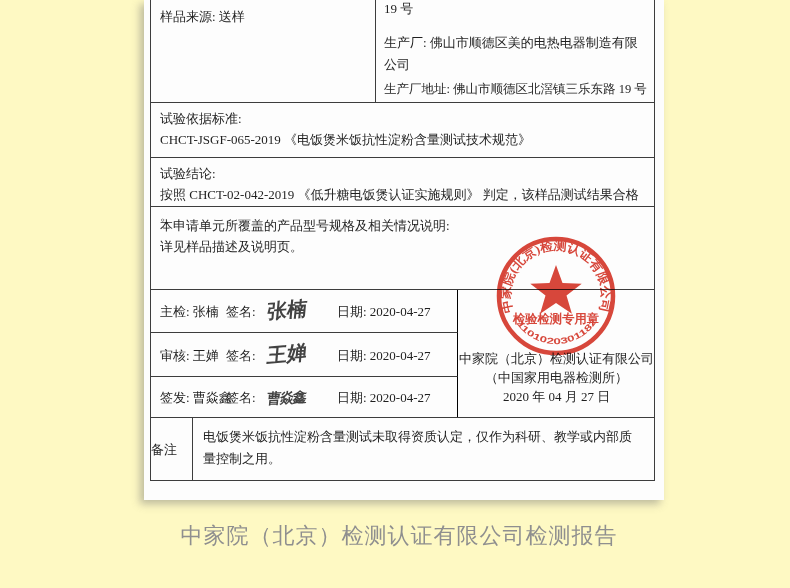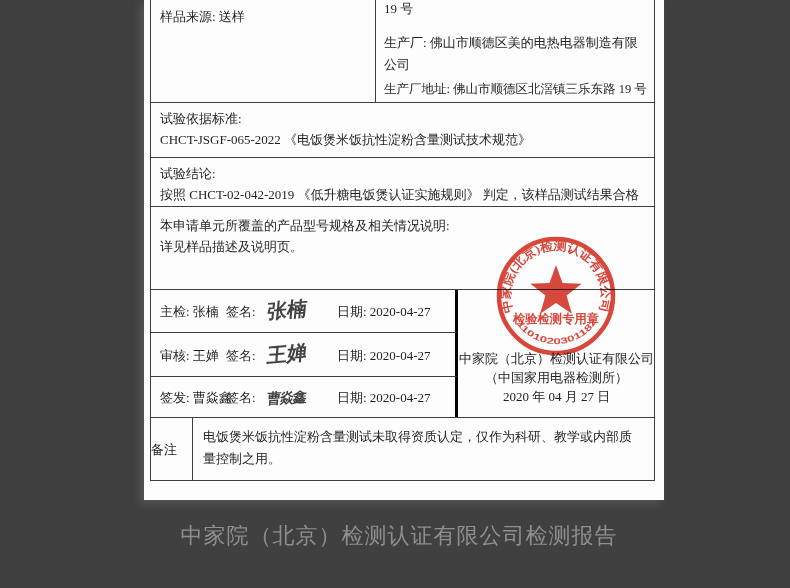--- a/index.html
+++ b/index.html
@@ -1,18 +1,18 @@
 <!DOCTYPE html>
 <html><head>
 <meta charset="utf-8">
 <style>
   html,body{margin:0;padding:0;}
   .screen{
     position:relative;width:790px;height:588px;overflow:hidden;
-    background:#404040;
+    background:#fef9c3;
     font-family:"Liberation Serif","DejaVu Serif",serif;
     color:#1f1f1f;
   }
   .paper{
     position:absolute;left:144px;top:0;width:520px;height:500px;
     background:#fdfdfd;
     box-shadow:-4px 4px 8px rgba(110,110,110,.45);
   }
   .doc-table{
     position:absolute;left:6px;top:0;width:505px;height:481px;
@@ -37,21 +37,21 @@
   .r1-right{
     position:absolute;left:225px;top:0;right:0;height:100%;
     box-sizing:border-box;padding:0 8px 4px 8px;overflow:hidden;
   }
   .r1-right .tail{margin:0 0 14px 0;line-height:18px;}
   .r1-right .mfr{margin:0 0 3px 0;line-height:22px;}
   .r1-right .addr{margin:0;line-height:21px;white-space:nowrap;font-size:12.5px;}
   .sec-title{display:block;line-height:21px;}
   .sig-left{
     position:absolute;left:0;top:0;width:307px;height:100%;
-    border-right:3px solid #000000;box-sizing:border-box;
+    border-right:1px solid #000000;box-sizing:border-box;
   }
   .sig-role{position:absolute;left:9px;top:50%;transform:translateY(-50%);white-space:nowrap;}
   .sig-label{position:absolute;left:75px;top:50%;transform:translateY(-50%);}
   .sig-date{position:absolute;left:186px;top:50%;transform:translateY(-50%);white-space:nowrap;}
   .hand{
     position:absolute;left:116px;top:50%;
     transform:translateY(-54%) rotate(-5deg) skewX(-10deg);
     font-weight:700;font-size:20px;opacity:.85;white-space:nowrap;color:#222;
   }
   .hand.small{font-size:14px;letter-spacing:-1px;transform:translateY(-45%) rotate(-3deg) skewX(-8deg);}
@@ -93,21 +93,21 @@
         </div>
         <div class="r1-right">
           <p class="tail">19 号</p>
           <p class="mfr">生产厂: 佛山市顺德区美的电热电器制造有限公司</p>
           <p class="addr">生产厂地址: 佛山市顺德区北滘镇三乐东路 19 号</p>
         </div>
       </div>
 
       <div class="row r2 bb cell-pad">
         <span class="sec-title">试验依据标准:</span>
-        <span class="sec-title">CHCT-JSGF-065-2022 《电饭煲米饭抗性淀粉含量测试技术规范》</span>
+        <span class="sec-title">CHCT-JSGF-065-2019 《电饭煲米饭抗性淀粉含量测试技术规范》</span>
       </div>
 
       <div class="row r3 bb cell-pad">
         <span class="sec-title">试验结论:</span>
         <span class="sec-title">按照 CHCT-02-042-2019 《低升糖电饭煲认证实施规则》 判定，该样品测试结果合格 。</span>
       </div>
 
       <div class="row r4 bb cell-pad" style="padding-top:8px;line-height:23px;">
         <span class="sec-title">本申请单元所覆盖的产品型号规格及相关情况说明:</span>
         <span class="sec-title">详见样品描述及说明页。</span>

